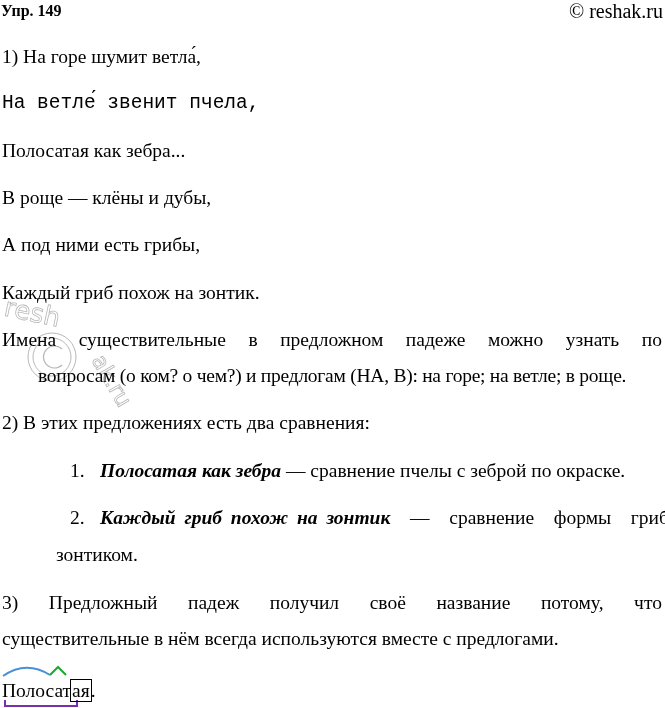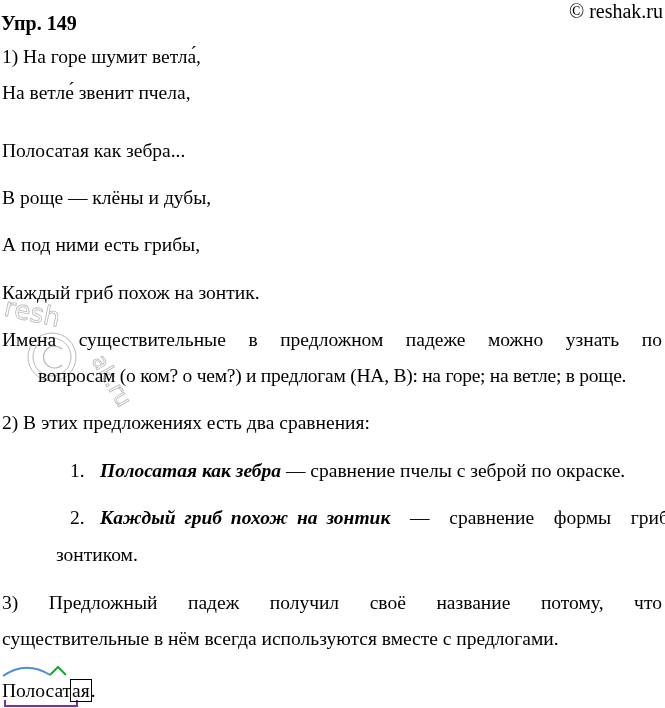--- a/index.html
+++ b/index.html
@@ -18,23 +18,23 @@
     }
     .line {
       position: absolute;
       left: 2px;
       white-space: nowrap;
       line-height: 22px;
     }
     .header-title {
       position: absolute;
       left: 1px;
-      top: 12px;
+      top: 0px;
       font-weight: bold;
-      font-size: 20px;
+      font-size: 16px;
       line-height: 22px;
     }
     .header-copy {
       position: absolute;
       right: 2px;
       top: 0px;
       font-size: 20px;
       line-height: 22px;
       margin-left: 16px;
     }
@@ -82,21 +82,21 @@
       white-space: nowrap;
     }
   </style>
 </head>
 <body>
 
 <div class="header-title">Упр. 149</div>
 <div class="header-copy">© reshak.ru</div>
 
 <div class="line" style="top:46px;">1) На горе шумит ветла́,</div>
-<div class="line" style="top:82px;">На ветле́ звенит пчела,</div>
+<div class="line" style="top:92px;font-family:Liberation Mono, monospace;">На ветле́ звенит пчела,</div>
 <div class="line" style="top:140px;">Полосатая как зебра...</div>
 <div class="line" style="top:187px;">В роще — клёны и дубы,</div>
 <div class="line" style="top:234px;">А под ними есть грибы,</div>
 <div class="line" style="top:282px;">Каждый гриб похож на зонтик.</div>
 
 <svg class="watermark" viewBox="0 0 180 120">
   <g fill="none" stroke="#b8b8b8" stroke-width="1">
     <circle cx="52" cy="62" r="24"></circle>
     <circle cx="52" cy="62" r="19"></circle>
     <path d="M62 54 A11 11 0 1 0 62 70" stroke-width="1.2"></path>

